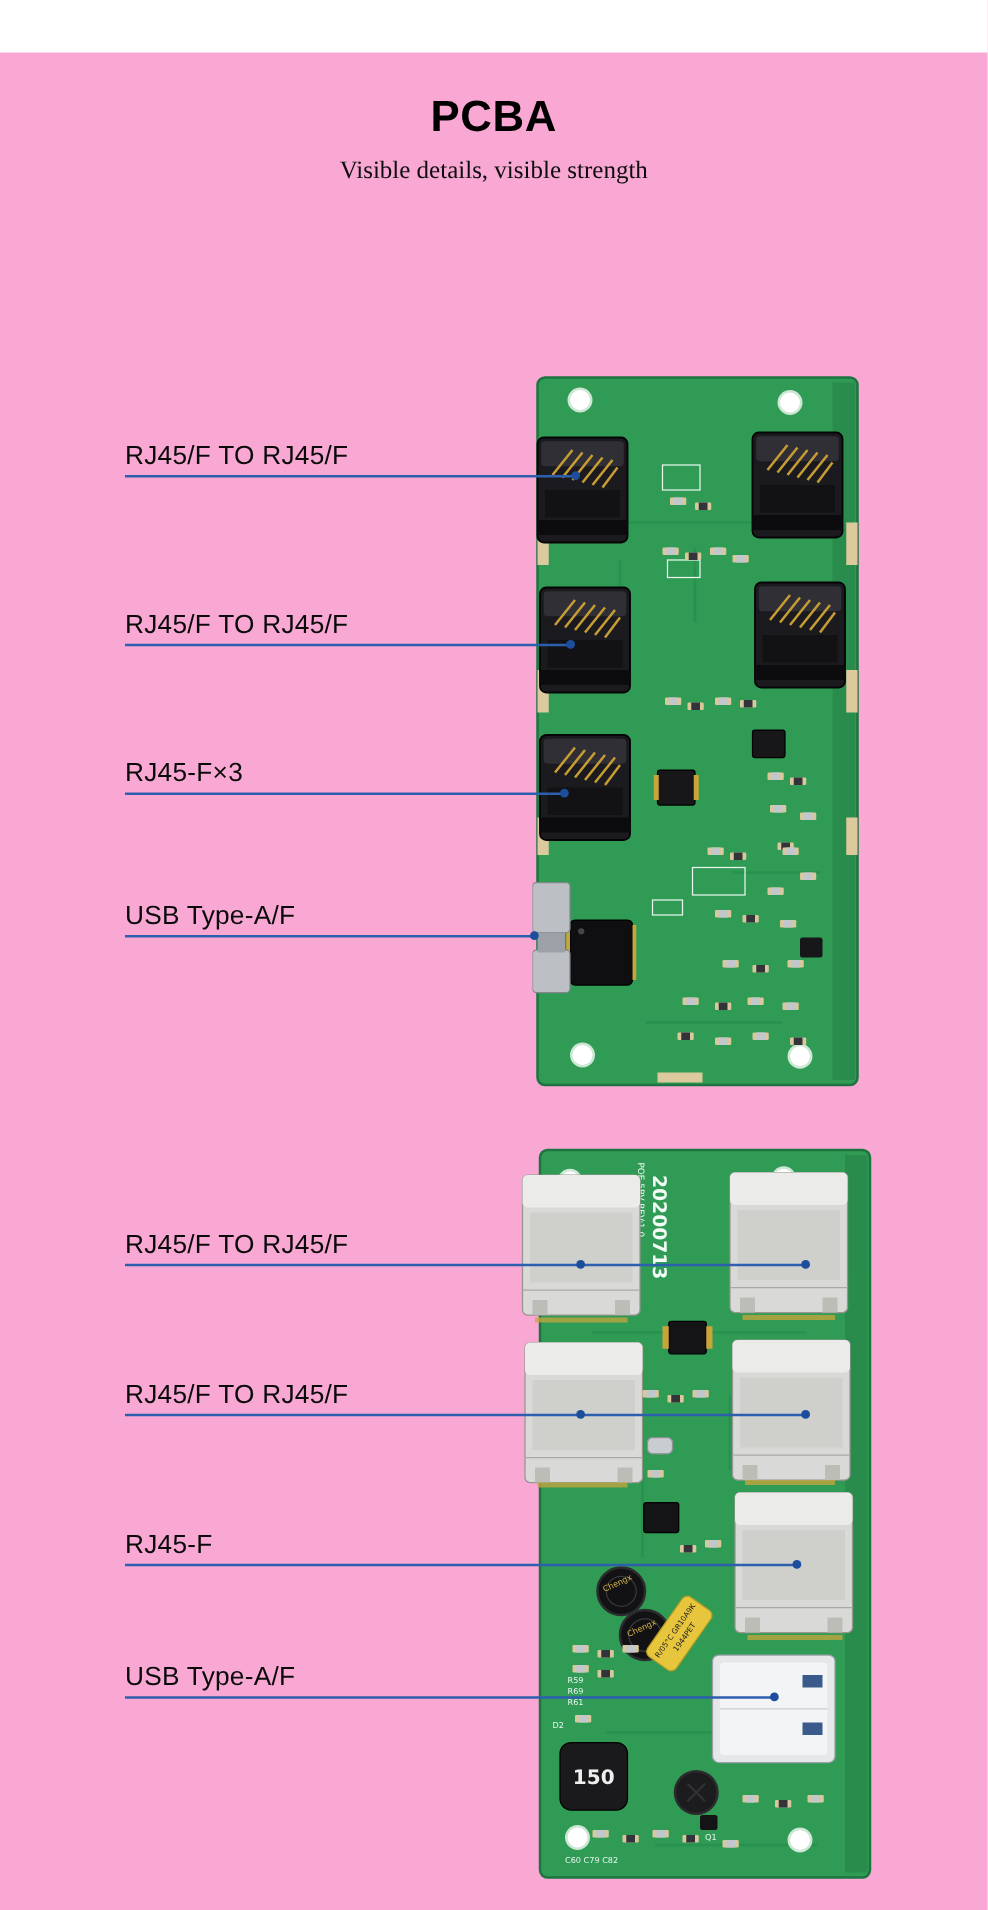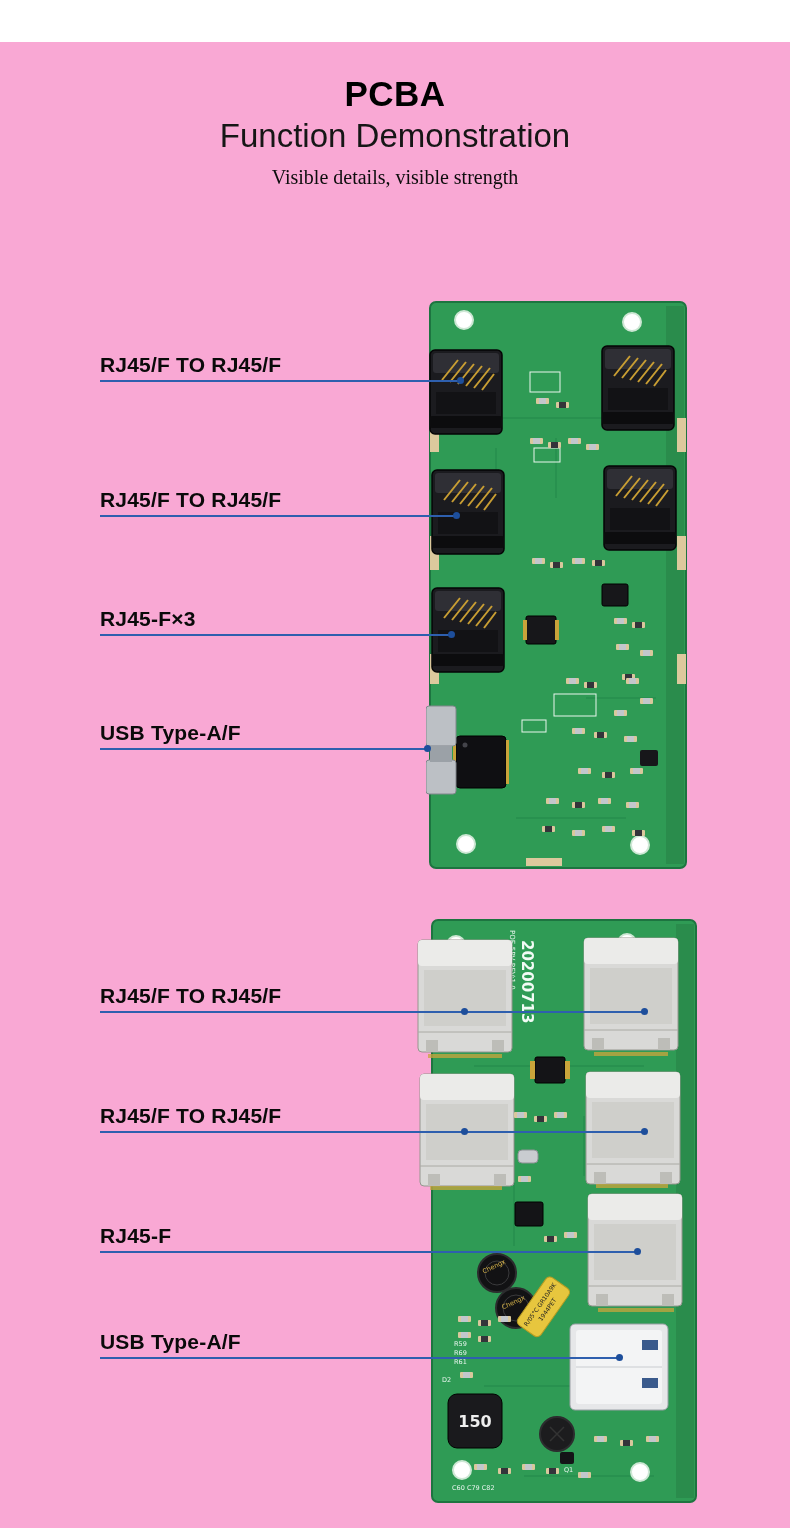--- a/index.html
+++ b/index.html
@@ -14,33 +14,32 @@
     font-family:"Liberation Sans",sans-serif;overflow:hidden;
     border-right:1px solid #ececec;border-bottom:1px solid #ececec;margin-top:42px;
   }
   .header{position:absolute;top:34px;left:0;width:100%;text-align:center;color:#000;}
   .title{font-size:35px;font-weight:700;letter-spacing:.5px;line-height:1;}
   .subtitle{font-size:33px;font-weight:400;color:#161616;margin-top:8px;line-height:1;}
   .tagline{font-size:20px;color:#0d0d0d;margin-top:14px;font-family:Liberation Serif, serif;}
   .pcb{position:absolute;}
   svg text{font-family:"DejaVu Sans",sans-serif;}
   .callout{position:absolute;left:100px;}
-  .callout-label{display:block;font-size:21px;font-weight:700;color:#0a0a0a;white-space:nowrap;letter-spacing:.2px;}
+  .callout-label{display:block;font-size:21px;font-weight:400;color:#0a0a0a;white-space:nowrap;letter-spacing:.2px;}
   .leader{position:absolute;left:0;height:2px;background:var(--line);}
   .dot{position:absolute;width:7px;height:7px;border-radius:50%;background:var(--dot);top:-3px;}
   .dot.end{right:-3px;}
 </style>
 </head>
 <body>
 
 <div class="page">
 
   <div class="header">
     <div class="title">PCBA</div>
-    <div class="subtitle">Function Demonstration</div>
     <div class="tagline">Visible details, visible strength</div>
   </div>
 
   <svg class="pcb" style="left:426px;top:256px" width="264" height="574" viewBox="0 0 264 574" xmlns="http://www.w3.org/2000/svg">
     <defs>
       <g id="rjb">
         <rect width="72" height="84" rx="5" fill="#1b1b1f" stroke="#050506" stroke-width="1.5"></rect>
         <rect x="3" y="3" width="66" height="20" rx="3" fill="#2f2f35"></rect>
         <rect x="6" y="42" width="60" height="22" fill="#121215"></rect>
         <path d="M12 30 L28 10 M20 32 L36 12 M28 34 L44 14 M36 36 L52 16 M44 38 L60 18 M52 40 L64 24" stroke="#c79d33" stroke-width="2" fill="none"></path>

